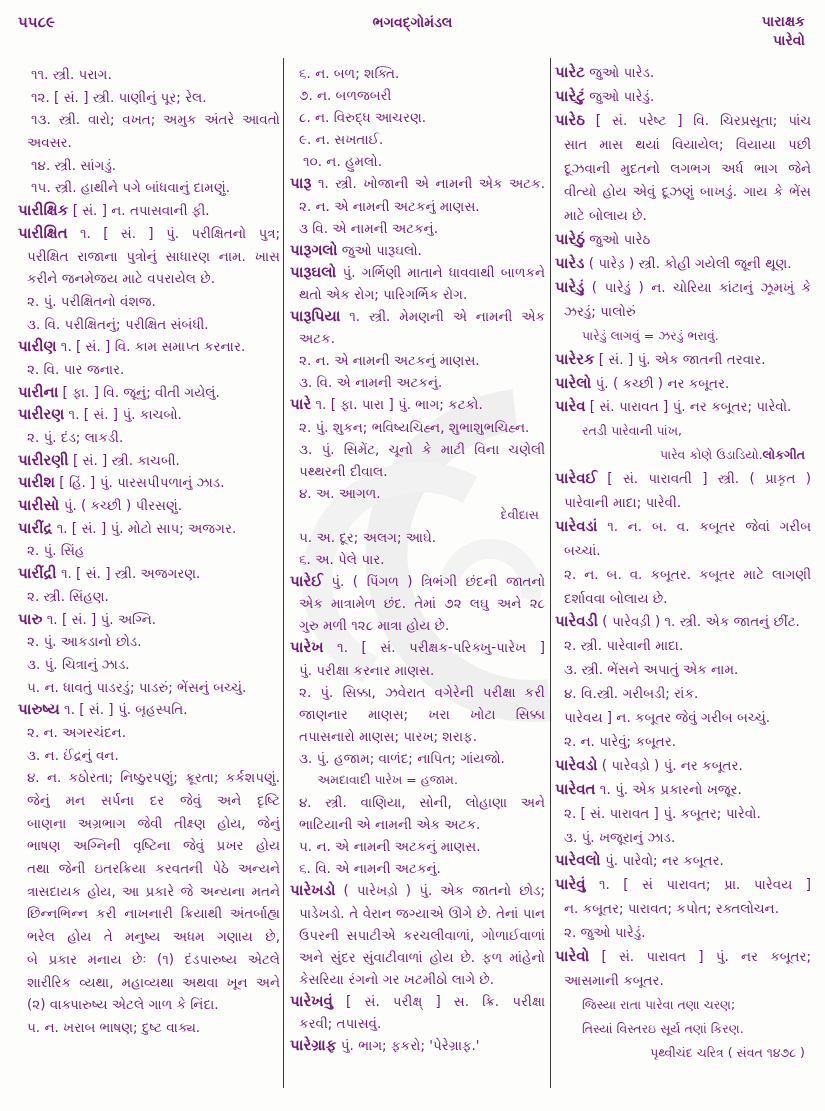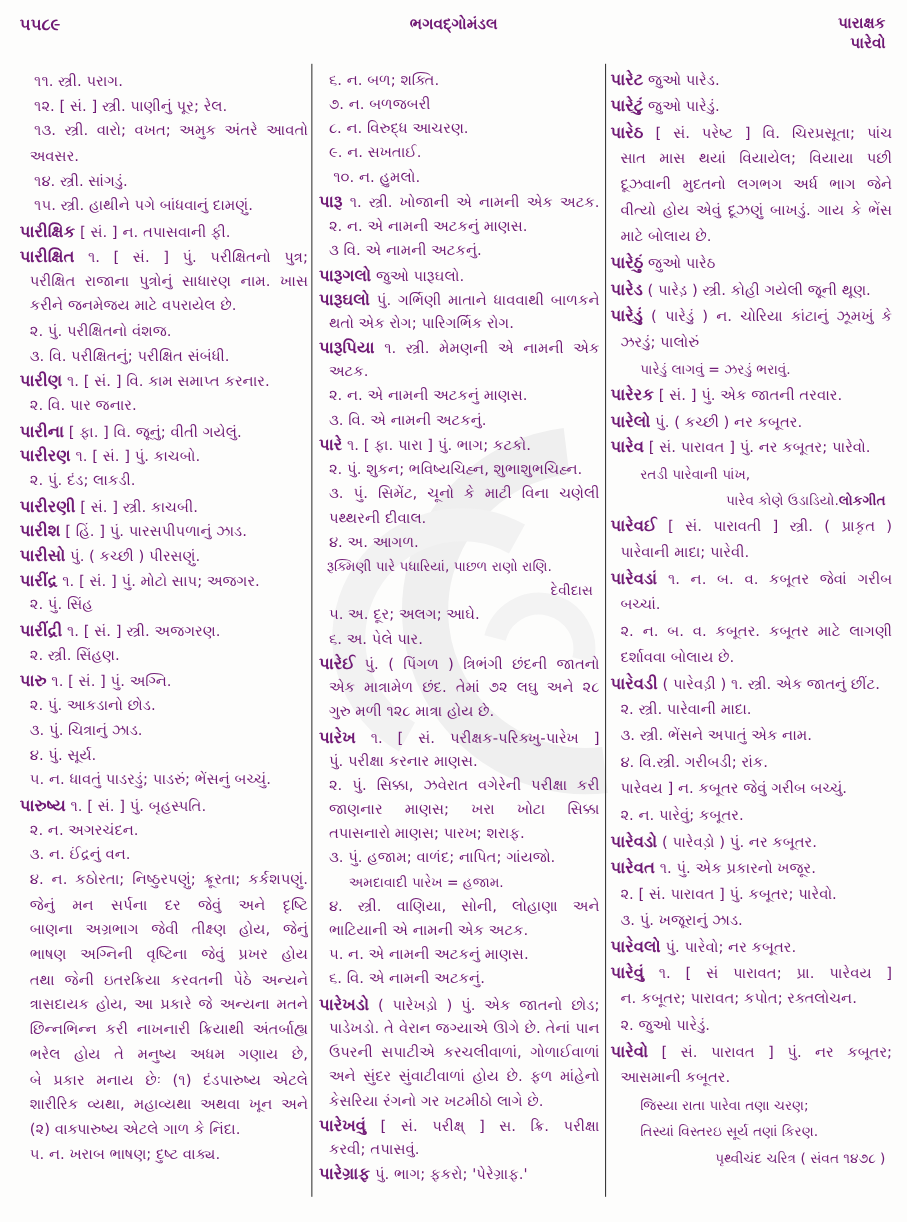--- a/index.html
+++ b/index.html
@@ -78,21 +78,20 @@
       <div class="ln k-entry"><span class="hw">પારીરણી</span> <span>[ સં. ] સ્ત્રી. કાચબી.</span></div>
       <div class="ln k-entry"><span class="hw">પારીશ</span> <span>[ હિં. ] પું. પારસપીપળાનું ઝાડ.</span></div>
       <div class="ln k-entry"><span class="hw">પારીસો</span> <span>પું. ( કચ્છી ) પીરસણું.</span></div>
       <div class="ln k-entry"><span class="hw">પારીંદ્ર</span> <span>૧. [ સં. ] પું. મોટો સાપ; અજગર.</span></div>
       <div class="ln k-sense"><span>૨. પું. સિંહ</span></div>
       <div class="ln k-entry"><span class="hw">પારીંદ્રી</span> <span>૧. [ સં. ] સ્ત્રી. અજગરણ.</span></div>
       <div class="ln k-sense"><span>૨. સ્ત્રી. સિંહણ.</span></div>
       <div class="ln k-entry"><span class="hw">પારુ</span> <span>૧. [ સં. ] પું. અગ્નિ.</span></div>
       <div class="ln k-sense"><span>૨. પું. આકડાનો છોડ.</span></div>
       <div class="ln k-sense"><span>૩. પું. ચિત્રાનું ઝાડ.</span></div>
-      <div class="ln k-sense"><span>૪. પું. સૂર્ય.</span></div>
       <div class="ln k-sense"><span>૫. ન. ધાવતું પાડરડું; પાડરું; ભેંસનું બચ્ચું.</span></div>
       <div class="ln k-entry"><span class="hw">પારુષ્ય</span> <span>૧. [ સં. ] પું. બૃહસ્પતિ.</span></div>
       <div class="ln k-sense"><span>૨. ન. અગરચંદન.</span></div>
       <div class="ln k-sense"><span>૩. ન. ઈંદ્રનું વન.</span></div>
       <div class="ln k-sense full"><span>૪. ન. કઠોરતા; નિષ્ઠુરપણું; ક્રૂરતા; કર્કશપણું.</span></div>
       <div class="ln k-cont full"><span>જેનું મન સર્પના દર જેવું અને દૃષ્ટિ</span></div>
       <div class="ln k-cont full"><span>બાણના અગ્રભાગ જેવી તીક્ષ્ણ હોય, જેનું</span></div>
       <div class="ln k-cont full"><span>ભાષણ અગ્નિની વૃષ્ટિના જેવું પ્રખર હોય</span></div>
       <div class="ln k-cont full"><span>તથા જેની ઇતરક્રિયા કરવતની પેઠે અન્યને</span></div>
       <div class="ln k-cont full"><span>ત્રાસદાયક હોય, આ પ્રકારે જે અન્યના મતને</span></div>
@@ -117,21 +116,20 @@
       <div class="ln k-cont"><span>થતો એક રોગ; પારિગર્ભિક રોગ.</span></div>
       <div class="ln k-entry full"><span class="hw">પારૂપિયા</span> <span>૧. સ્ત્રી. મેમણની એ નામની એક</span></div>
       <div class="ln k-cont"><span>અટક.</span></div>
       <div class="ln k-sense"><span>૨. ન. એ નામની અટકનું માણસ.</span></div>
       <div class="ln k-sense"><span>૩. વિ. એ નામની અટકનું.</span></div>
       <div class="ln k-entry"><span class="hw">પારે</span> <span>૧. [ ફા. પારા ] પું. ભાગ; કટકો.</span></div>
       <div class="ln k-sense"><span>૨. પું. શુકન; ભવિષ્યચિહ્ન, શુભાશુભચિહ્ન.</span></div>
       <div class="ln k-sense full"><span>૩. પું. સિમેંટ, ચૂનો કે માટી વિના ચણેલી</span></div>
       <div class="ln k-cont"><span>પથ્થરની દીવાલ.</span></div>
       <div class="ln k-sense"><span>૪. અ. આગળ.</span></div>
-      <div class="ln k-quote-near"><span>રૂક્મિણી પારે પધારિયાં, પાછળ રાણો રાણિ.</span></div>
       <div class="ln k-attr"><span>દેવીદાસ</span></div>
       <div class="ln k-sense"><span>૫. અ. દૂર; અલગ; આઘે.</span></div>
       <div class="ln k-sense"><span>૬. અ. પેલે પાર.</span></div>
       <div class="ln k-entry full"><span class="hw">પારેઈ</span> <span>પું. ( પિંગળ ) ત્રિભંગી છંદની જાતનો</span></div>
       <div class="ln k-cont full"><span>એક માત્રામેળ છંદ. તેમાં ૭૨ લઘુ અને ૨૮</span></div>
       <div class="ln k-cont"><span>ગુરુ મળી ૧૨૮ માત્રા હોય છે.</span></div>
       <div class="ln k-entry full"><span class="hw">પારેખ</span> <span>૧. [ સં. પરીક્ષક-પરિક્ખુ-પારેખ ]</span></div>
       <div class="ln k-cont"><span>પું. પરીક્ષા કરનાર માણસ.</span></div>
       <div class="ln k-sense full"><span>૨. પું. સિક્કા, ઝવેરાત વગેરેની પરીક્ષા કરી</span></div>
       <div class="ln k-cont full"><span>જાણનાર માણસ; ખરા ખોટા સિક્કા</span></div>

